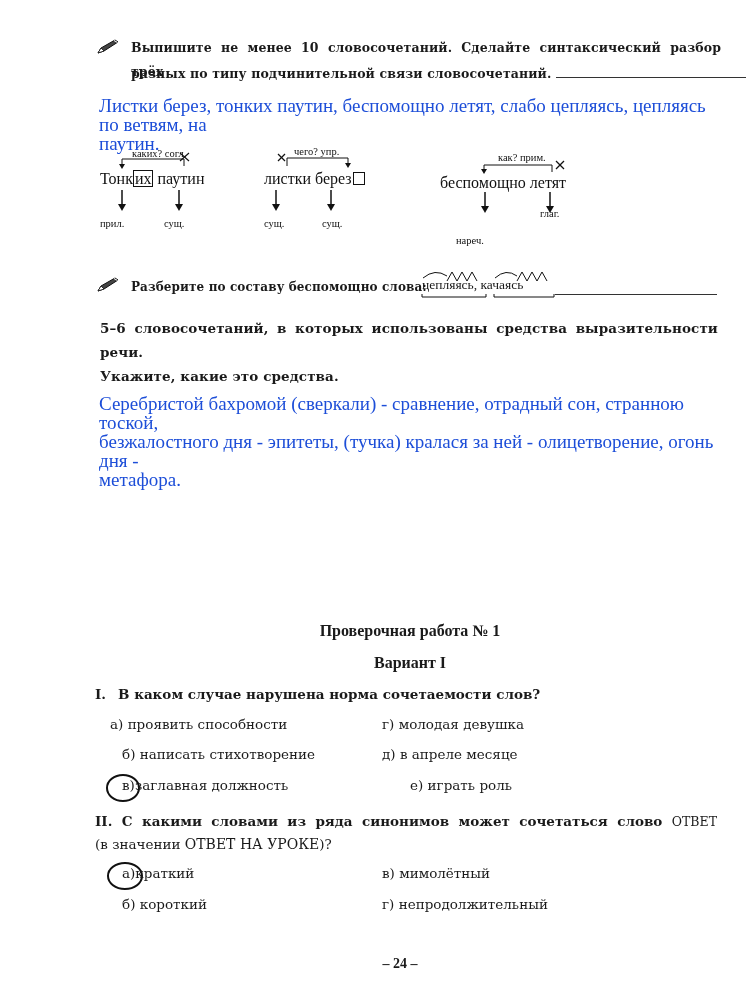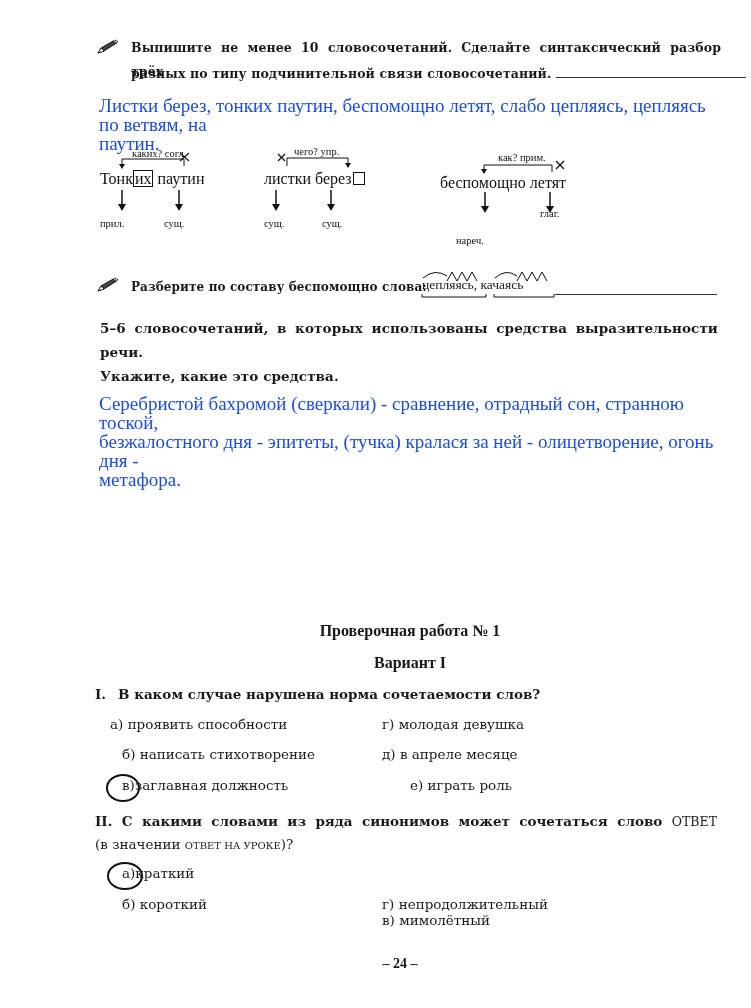--- a/index.html
+++ b/index.html
@@ -154,30 +154,30 @@
   <span>д)</span> <span>в апреле месяце</span>
 </div>
 <div class="abs opt" style="left:382px;top:777px;white-space:nowrap;margin-left:28px;">
   <span>е)</span> <span>играть роль</span>
 </div>
 
 <div class="abs q-bold" style="left:95px;top:813px;width:622px;text-align:justify;text-align-last:justify;">
   <span>II.</span> <span>С какими словами из ряда синонимов может сочетаться слово</span> <span style="font-weight:normal;font-size:12.5px;">ОТВЕТ</span>
 </div>
 <div class="abs opt" style="left:95px;top:836px;white-space:nowrap;">
-  <span>(в значении </span><span style="font-size:10px;">ОТВЕТ НА УРОКЕ</span><span>)?</span>
+  <span>(в значении </span><span style="font-size:14px;">ОТВЕТ НА УРОКЕ</span><span>)?</span>
 </div>
 
 <div class="circle" style="left:107px;top:862px;width:32px;height:24px;"></div>
 <div class="abs opt" style="left:122px;top:865px;white-space:nowrap;">
   <span>а)</span><span>краткий</span>
 </div>
 <div class="abs opt" style="left:122px;top:896px;white-space:nowrap;">
   <span>б)</span> <span>короткий</span>
 </div>
-<div class="abs opt" style="left:382px;top:865px;white-space:nowrap;margin-top:47px;">
+<div class="abs opt" style="left:382px;top:865px;white-space:nowrap;">
   <span>в)</span> <span>мимолётный</span>
 </div>
 <div class="abs opt" style="left:382px;top:896px;white-space:nowrap;">
   <span>г)</span> <span>непродолжительный</span>
 </div>
 
 <div class="abs serif" style="left:0;top:956px;width:800px;text-align:center;font-size:14px;font-weight:bold;">– 24 –</div>
 
 </body></html>

